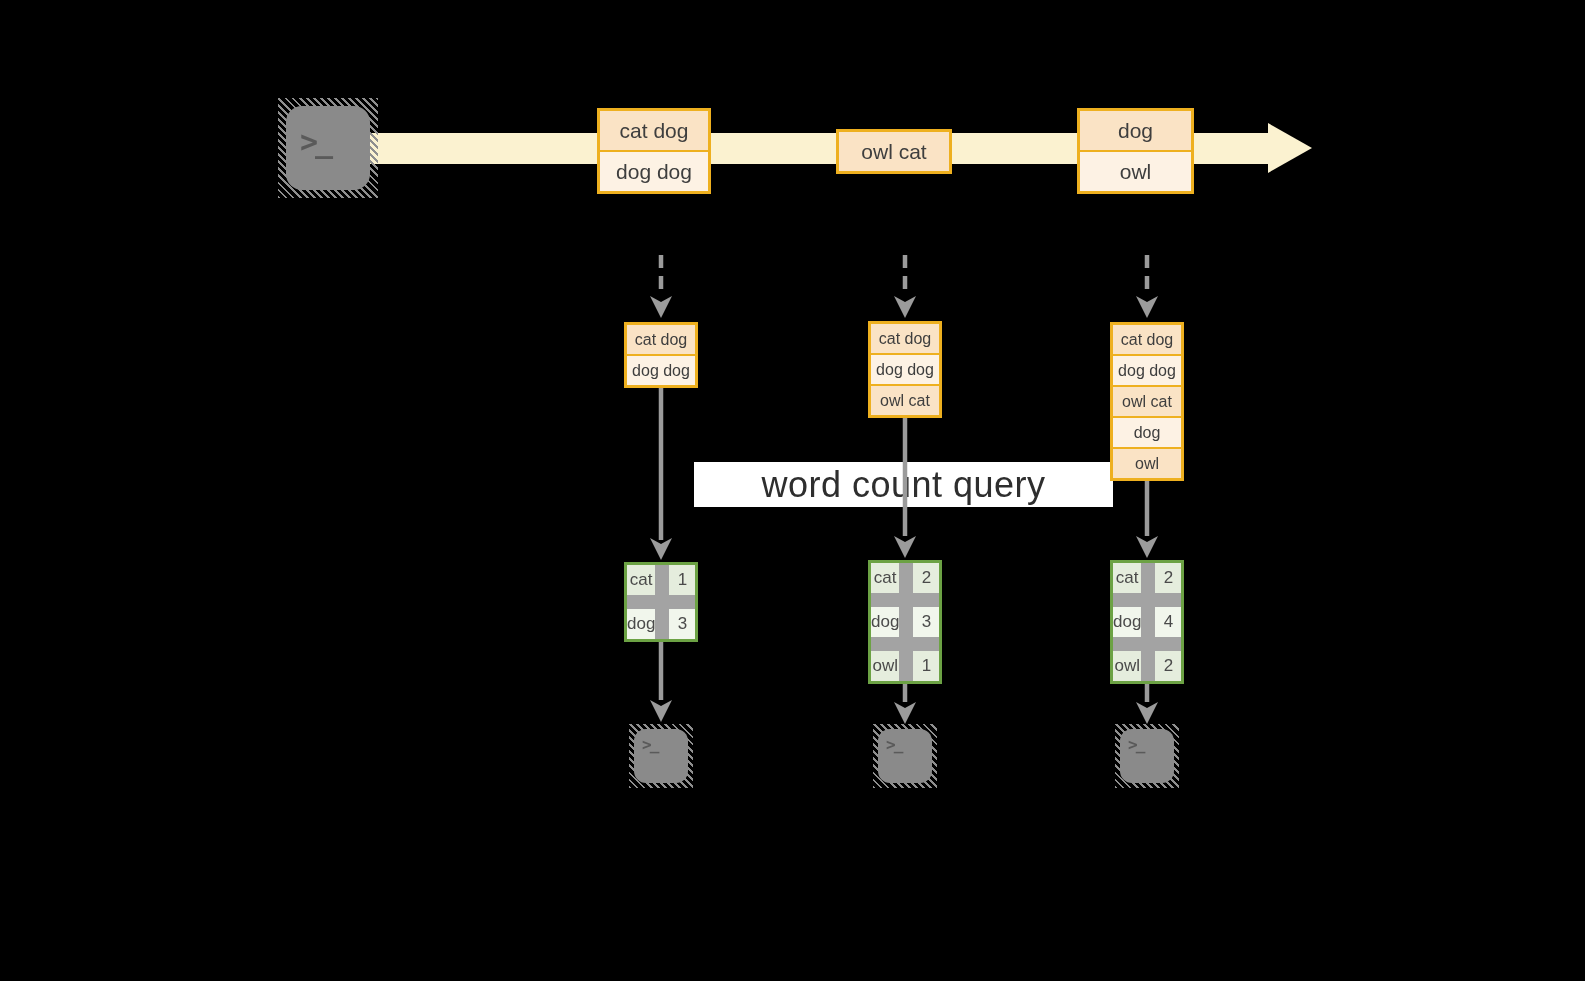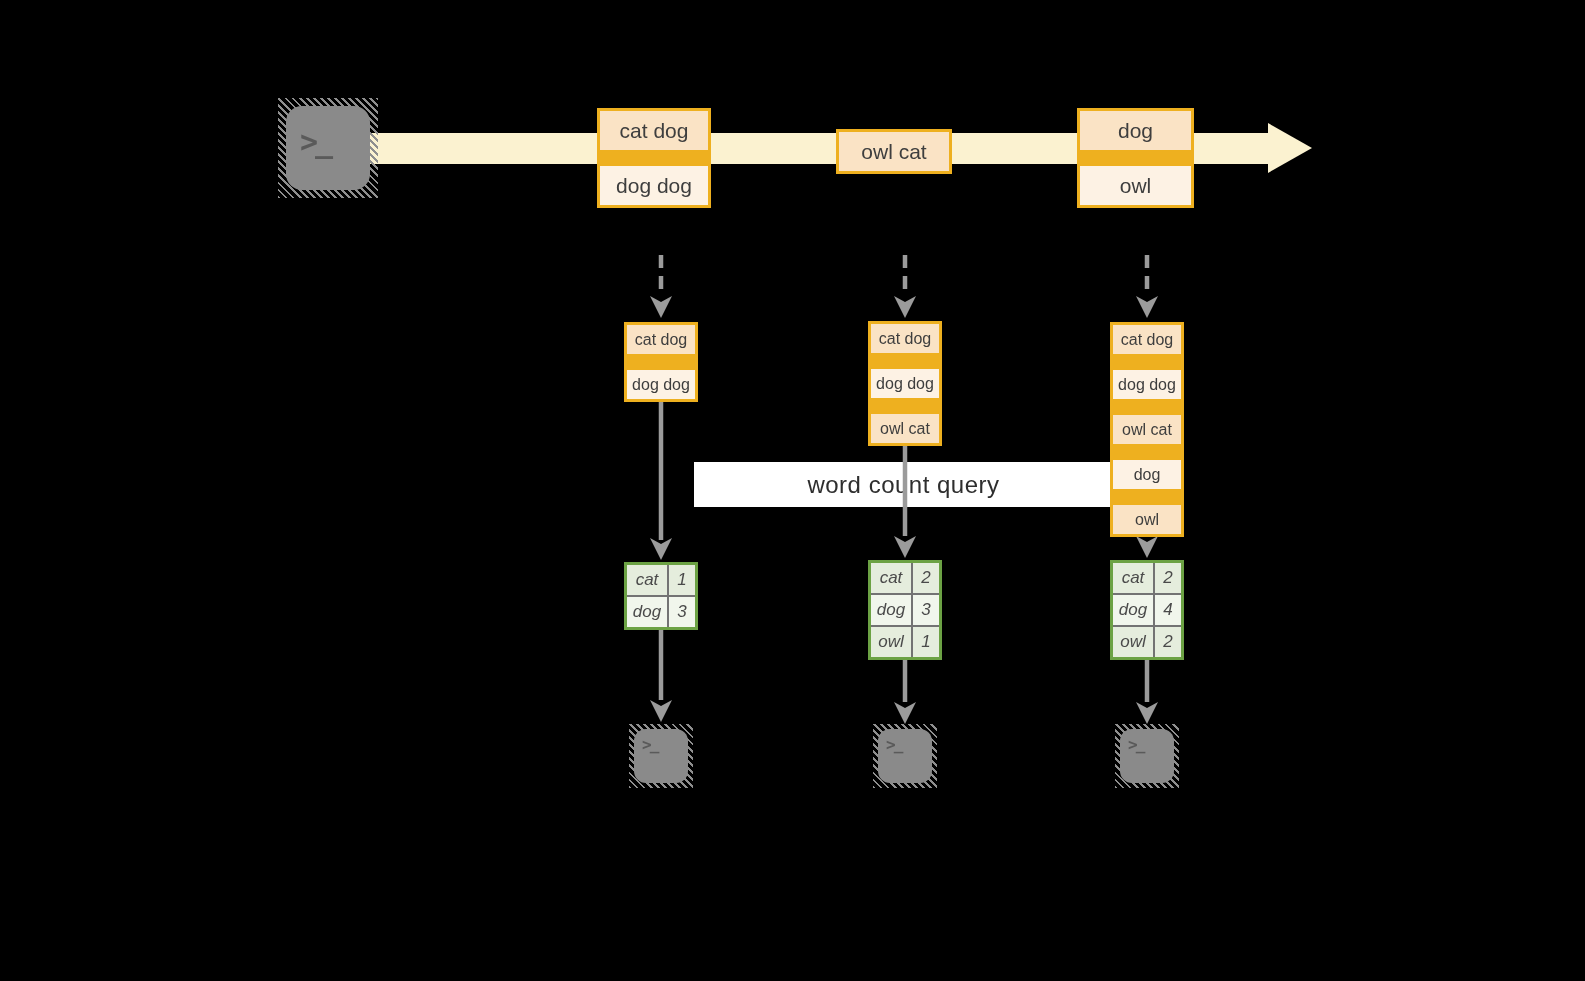--- a/index.html
+++ b/index.html
@@ -7,32 +7,32 @@
     position:relative;width:1585px;height:981px;background:#000;overflow:hidden;
     font-family:"Liberation Sans",sans-serif;
   }
   
   #stream-band{position:absolute;left:360px;top:133px;width:910px;height:31px;background:#FBF2D0;z-index:0;}
   #stream-head{position:absolute;left:1268px;top:123px;width:0;height:0;z-index:0;
     border-top:25px solid transparent;border-bottom:25px solid transparent;border-left:44px solid #FBF2D0;}
   
   #query-band{position:absolute;left:694px;top:462px;width:419px;height:45px;background:#FFFFFF;z-index:1;
     display:flex;align-items:center;justify-content:center;}
-  #query-band span{font-size:24px;font-weight:300;color:#2e2e2e;letter-spacing:0.5px;}
+  #query-band span{font-size:36px;font-weight:300;color:#2e2e2e;letter-spacing:0.5px;}
   
   #arrows{position:absolute;left:0;top:0;z-index:2;}
   
-  .obox{position:absolute;z-index:3;border:3px solid #EEB01F;background:#EEB01F;display:flex;flex-direction:column;gap:16px;}
+  .obox{position:absolute;z-index:3;border:3px solid #EEB01F;background:#EEB01F;display:flex;flex-direction:column;gap:2px;}
   .ocell{display:flex;align-items:center;justify-content:center;color:#3E3E3E;}
   .stream-cell{height:39px;font-size:21px;}
   .buf-cell{height:29px;font-size:16px;}
   .peach{background:#FAE3C5;}
   .cream{background:#FDF2E4;text-align:right;}
   
-  .gtable{position:absolute;z-index:3;border:3px solid #6CA244;background:#737373;display:grid;grid-template-columns:1fr 26px;gap:2px;font-style:italic;}
+  .gtable{position:absolute;z-index:3;border:3px solid #6CA244;background:#a3a3a3;display:grid;grid-template-columns:1fr 26px;gap:14px;}
   .gcell{height:30px;display:flex;align-items:center;justify-content:center;font-size:17px;color:#4A4A4A;}
   .gdark{background:#E5EDDD;}
   .glight{background:#F1F6EC;}
   
   .term{position:absolute;z-index:3;background:repeating-linear-gradient(45deg,#8f8f8f 0 2px,rgba(0,0,0,0) 2px 5px);}
   .term-inner{position:absolute;background:#8A8A8A;border-radius:16px;}
   .term-glyph{position:absolute;color:#5a5a5a;font-family:"DejaVu Sans Mono",monospace;font-weight:bold;z-index:4;}
   #term-src{left:278px;top:98px;width:100px;height:100px;}
   #term-src .term-inner{inset:8px;}
   #term-src .term-glyph{left:22px;top:26px;font-size:30px;letter-spacing:-3px;}

